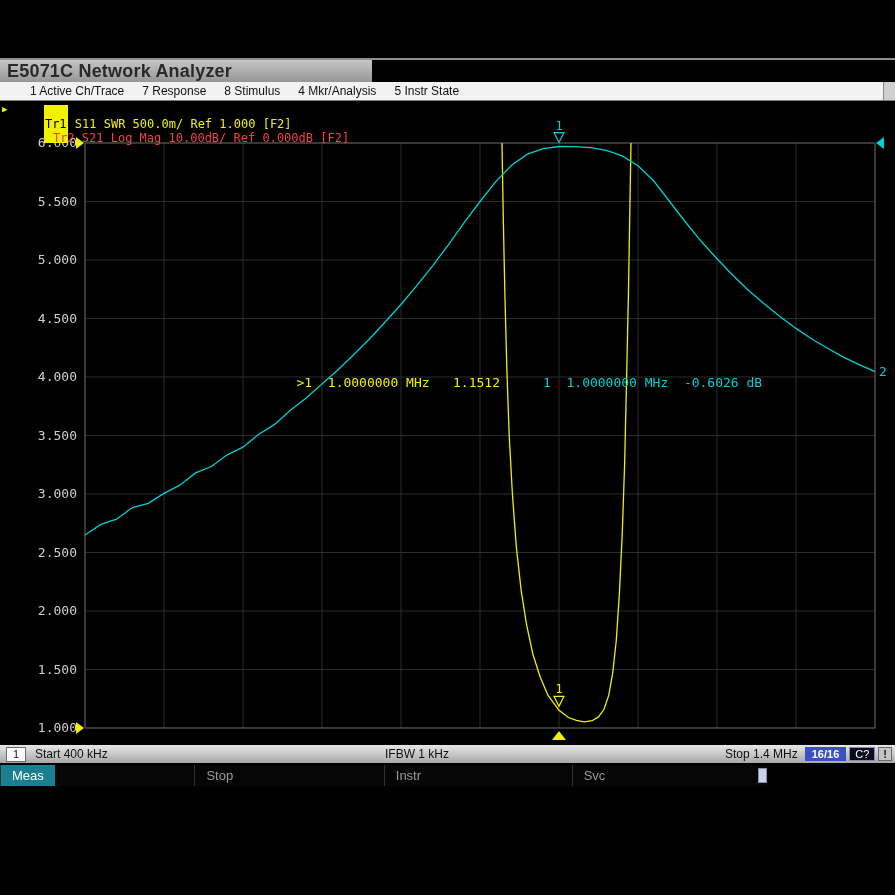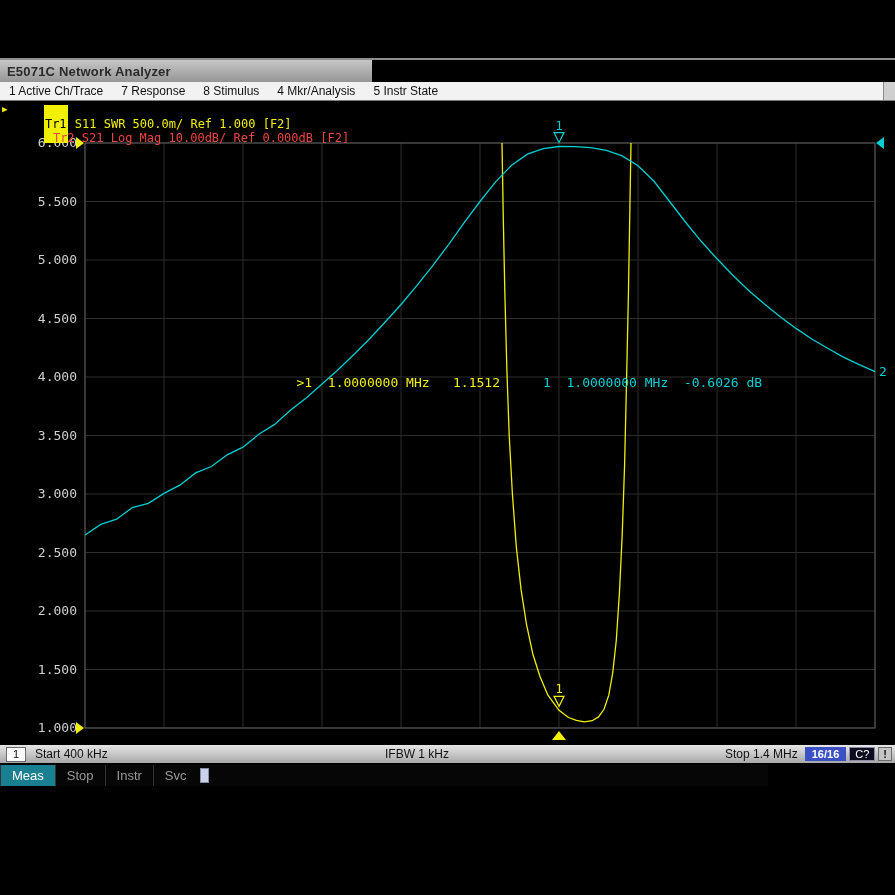--- a/index.html
+++ b/index.html
@@ -1,24 +1,24 @@
 <!DOCTYPE html>
 <html><head>
 <meta charset="utf-8">
 <style>
   html,body{margin:0;padding:0;width:895px;height:895px;background:#000;overflow:hidden;}
   #root{position:absolute;left:0;top:0;width:895px;height:895px;background:#000;font-family:"Liberation Sans",sans-serif;}
 
   
   .titlebar{position:absolute;left:0;top:58px;width:895px;height:24px;background:#000;border-top:2px solid #8f8f8f;box-sizing:border-box;}
   .titlegrip{position:absolute;left:0;top:0;width:372px;height:22px;background:linear-gradient(180deg,#c6c6c6,#969696);display:flex;align-items:center;}
-  .title-text{font-size:13px;font-weight:bold;color:#2a2a2a;padding-left:7px;letter-spacing:.2px;}
+  .title-text{font-size:18px;font-weight:bold;color:#2a2a2a;padding-left:7px;letter-spacing:.2px;}
 
   
-  .menubar{position:absolute;left:0;top:82px;width:895px;height:19px;background:#f2f2f2;border-bottom:1px solid #7a7a7a;box-sizing:border-box;display:flex;align-items:center;}
+  .menubar{position:absolute;left:0;top:82px;width:895px;height:19px;background:#f2f2f2;border-bottom:1px solid #7a7a7a;box-sizing:border-box;display:flex;align-items:center;padding-left:21px;}
   .menu-item{font-size:12px;color:#111;padding:0 9px;white-space:nowrap;cursor:default;}
   .menu-scrollbar{position:absolute;right:0;top:0;width:12px;height:18px;background:#cfcfcf;border-left:1px solid #8a8a8a;box-sizing:border-box;}
 
   
   .trace-line{position:absolute;left:0;height:13px;font-family:"DejaVu Sans Mono",monospace;font-size:12px;white-space:pre;padding-left:15px;z-index:3;}
   .active-arrow{position:absolute;left:2px;top:1px;color:#f0f000;font-size:9px;}
   .badge1{background:#f0f000;color:#000;padding:12px 1px;}
   .tr1{color:#f0f000;}
   .tr2{color:#ef4444;padding-left:24px;}
 
@@ -36,21 +36,21 @@
   .chan-box{margin-left:6px;min-width:14px;height:13px;line-height:13px;background:#fdfdfd;border:1px solid #6a6a6a;text-align:center;font-size:11px;padding:0 2px;}
   .start-label{margin-left:9px;white-space:nowrap;}
   .ifbw-label{position:absolute;left:385px;white-space:nowrap;}
   .sb-right{position:absolute;right:3px;display:flex;align-items:center;}
   .stop-label{margin-right:7px;white-space:nowrap;}
   .points-box{background:#3b50c4;color:#fff;height:14px;line-height:14px;padding:0 7px;font-size:11px;margin-right:3px;font-weight:bold;}
   .corr-box{background:#0c0c1e;color:#fff;border:1px solid #8a8aa8;height:12px;line-height:12px;padding:0 5px;font-size:11px;margin-right:3px;}
   .alert-box{background:#c4c4c4;color:#111;border:1px solid #6a6a6a;height:12px;line-height:12px;padding:0 4px;font-size:11px;font-weight:bold;}
 
   
-  .taskbar{position:absolute;left:0;top:765px;width:768px;height:21px;background:#060606;display:flex;justify-content:flex-start;align-items:center;z-index:4;}
+  .taskbar{position:absolute;left:0;top:765px;width:768px;height:21px;background:#060606;display:flex;justify-content:space-between;align-items:center;z-index:4;}
   .task-btn{height:21px;line-height:21px;padding:0 11px;font-size:13px;color:#9a9a9a;border-left:1px solid #333;cursor:default;white-space:nowrap;}
   .task-btn.active{background:#1b7f92;color:#fff;}
   .task-edge-box{width:9px;height:15px;background:#c9d2ea;border:1px solid #8890a8;margin:0 1px 0 2px;box-sizing:border-box;}
 </style>
 </head>
 <body>
 
 <div id="root">
 
   <div class="titlebar">

